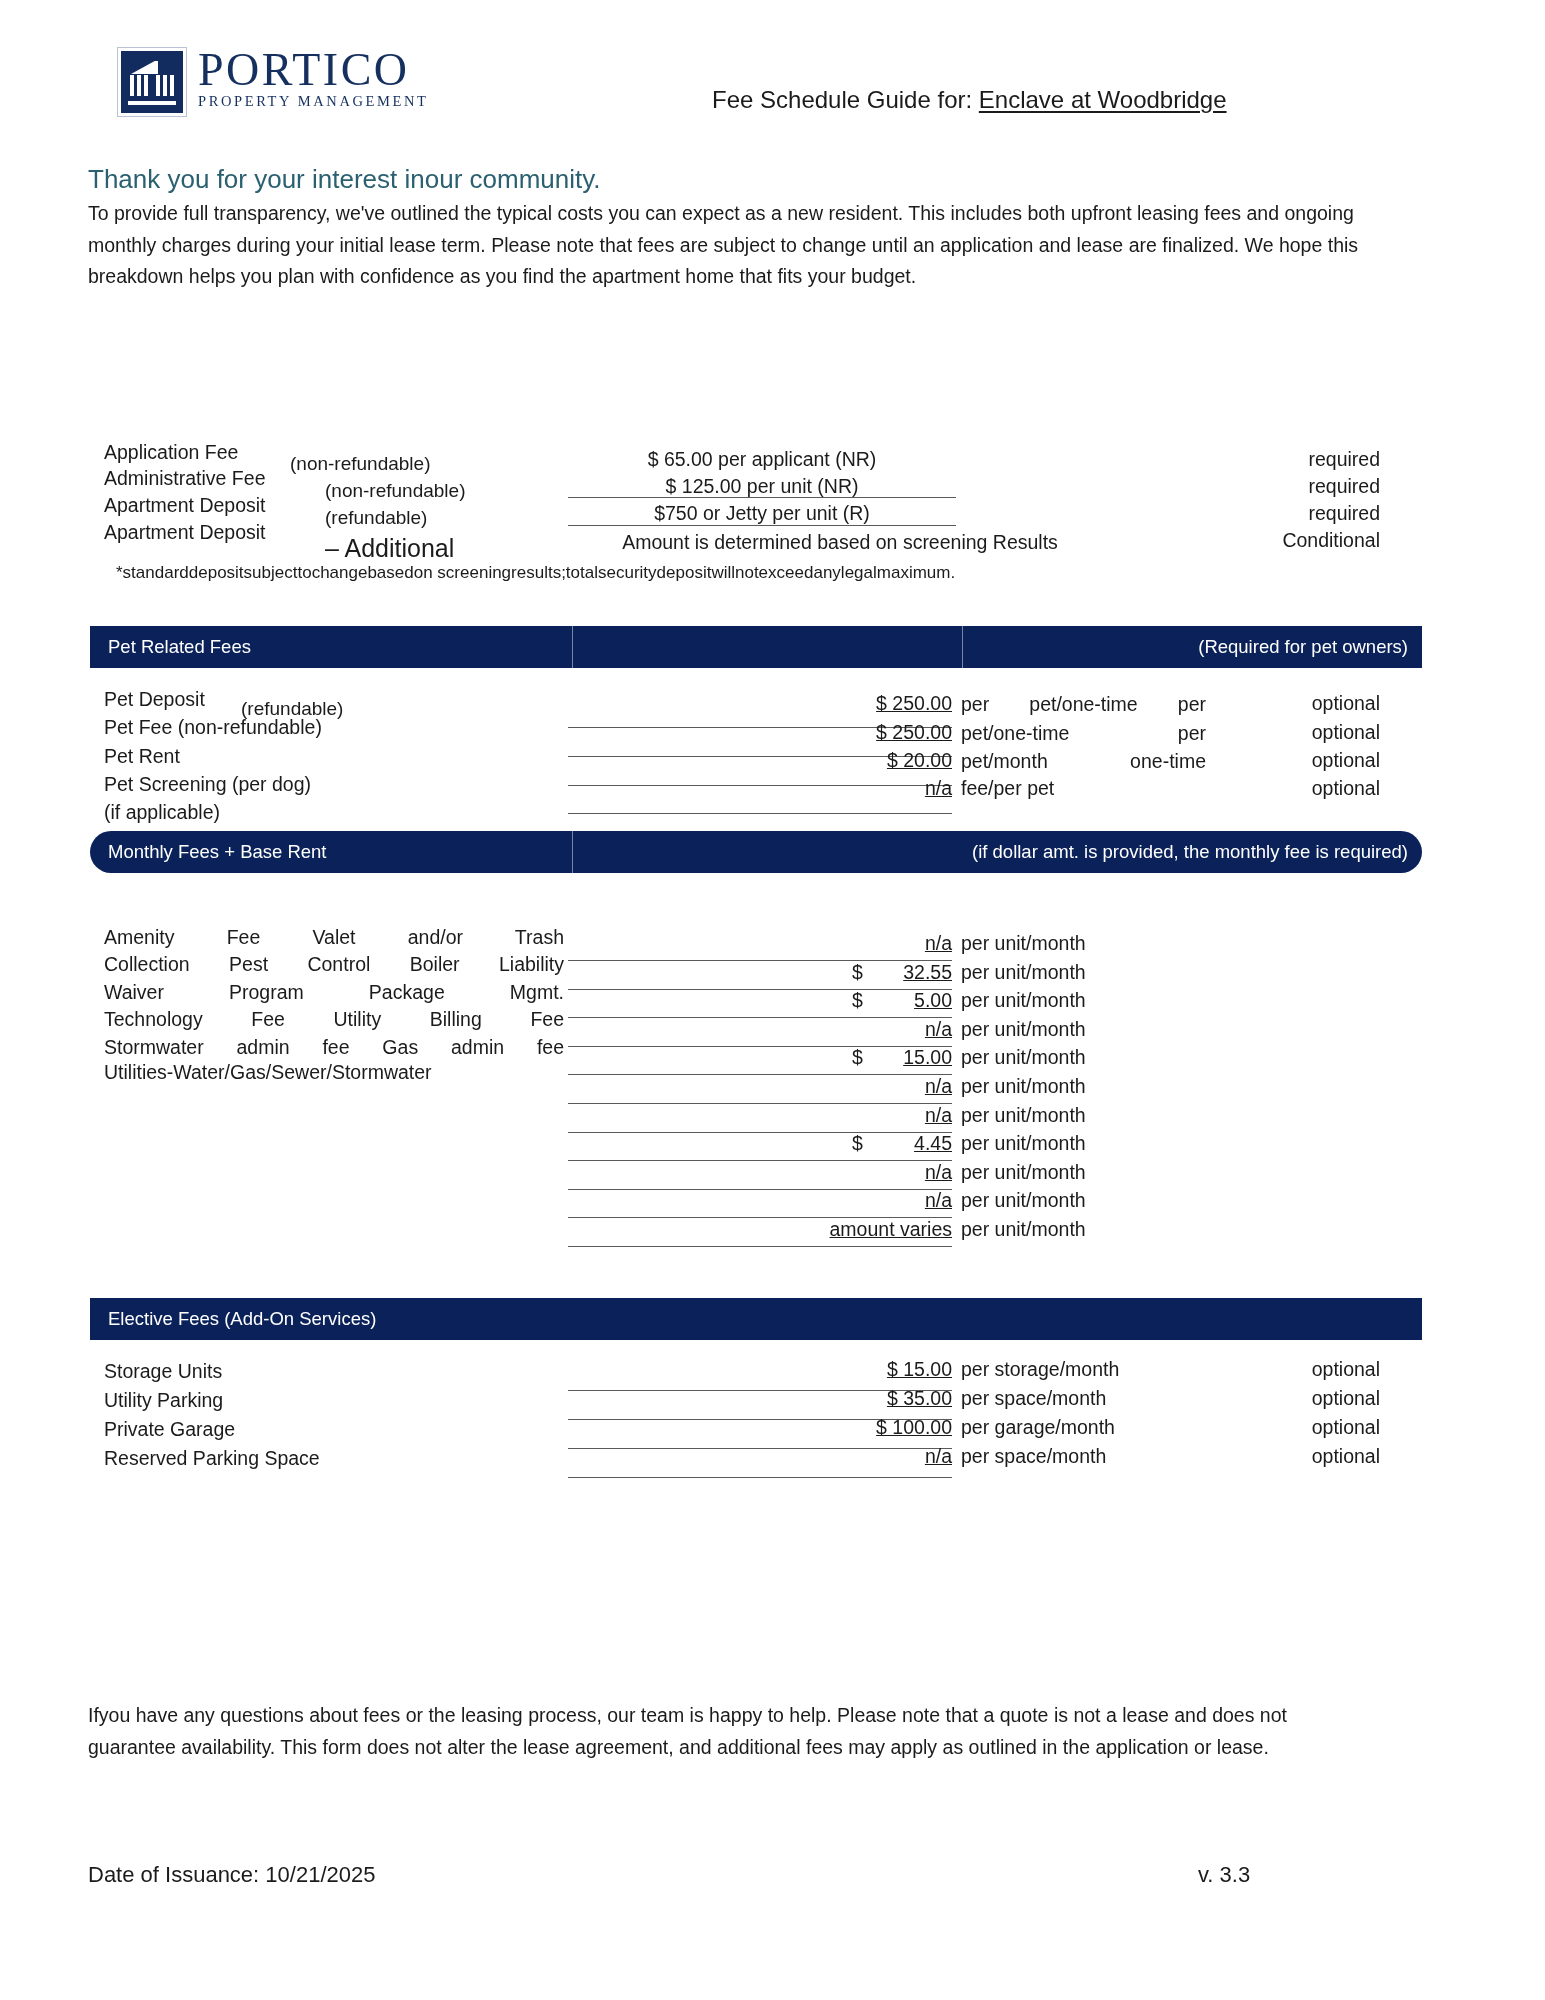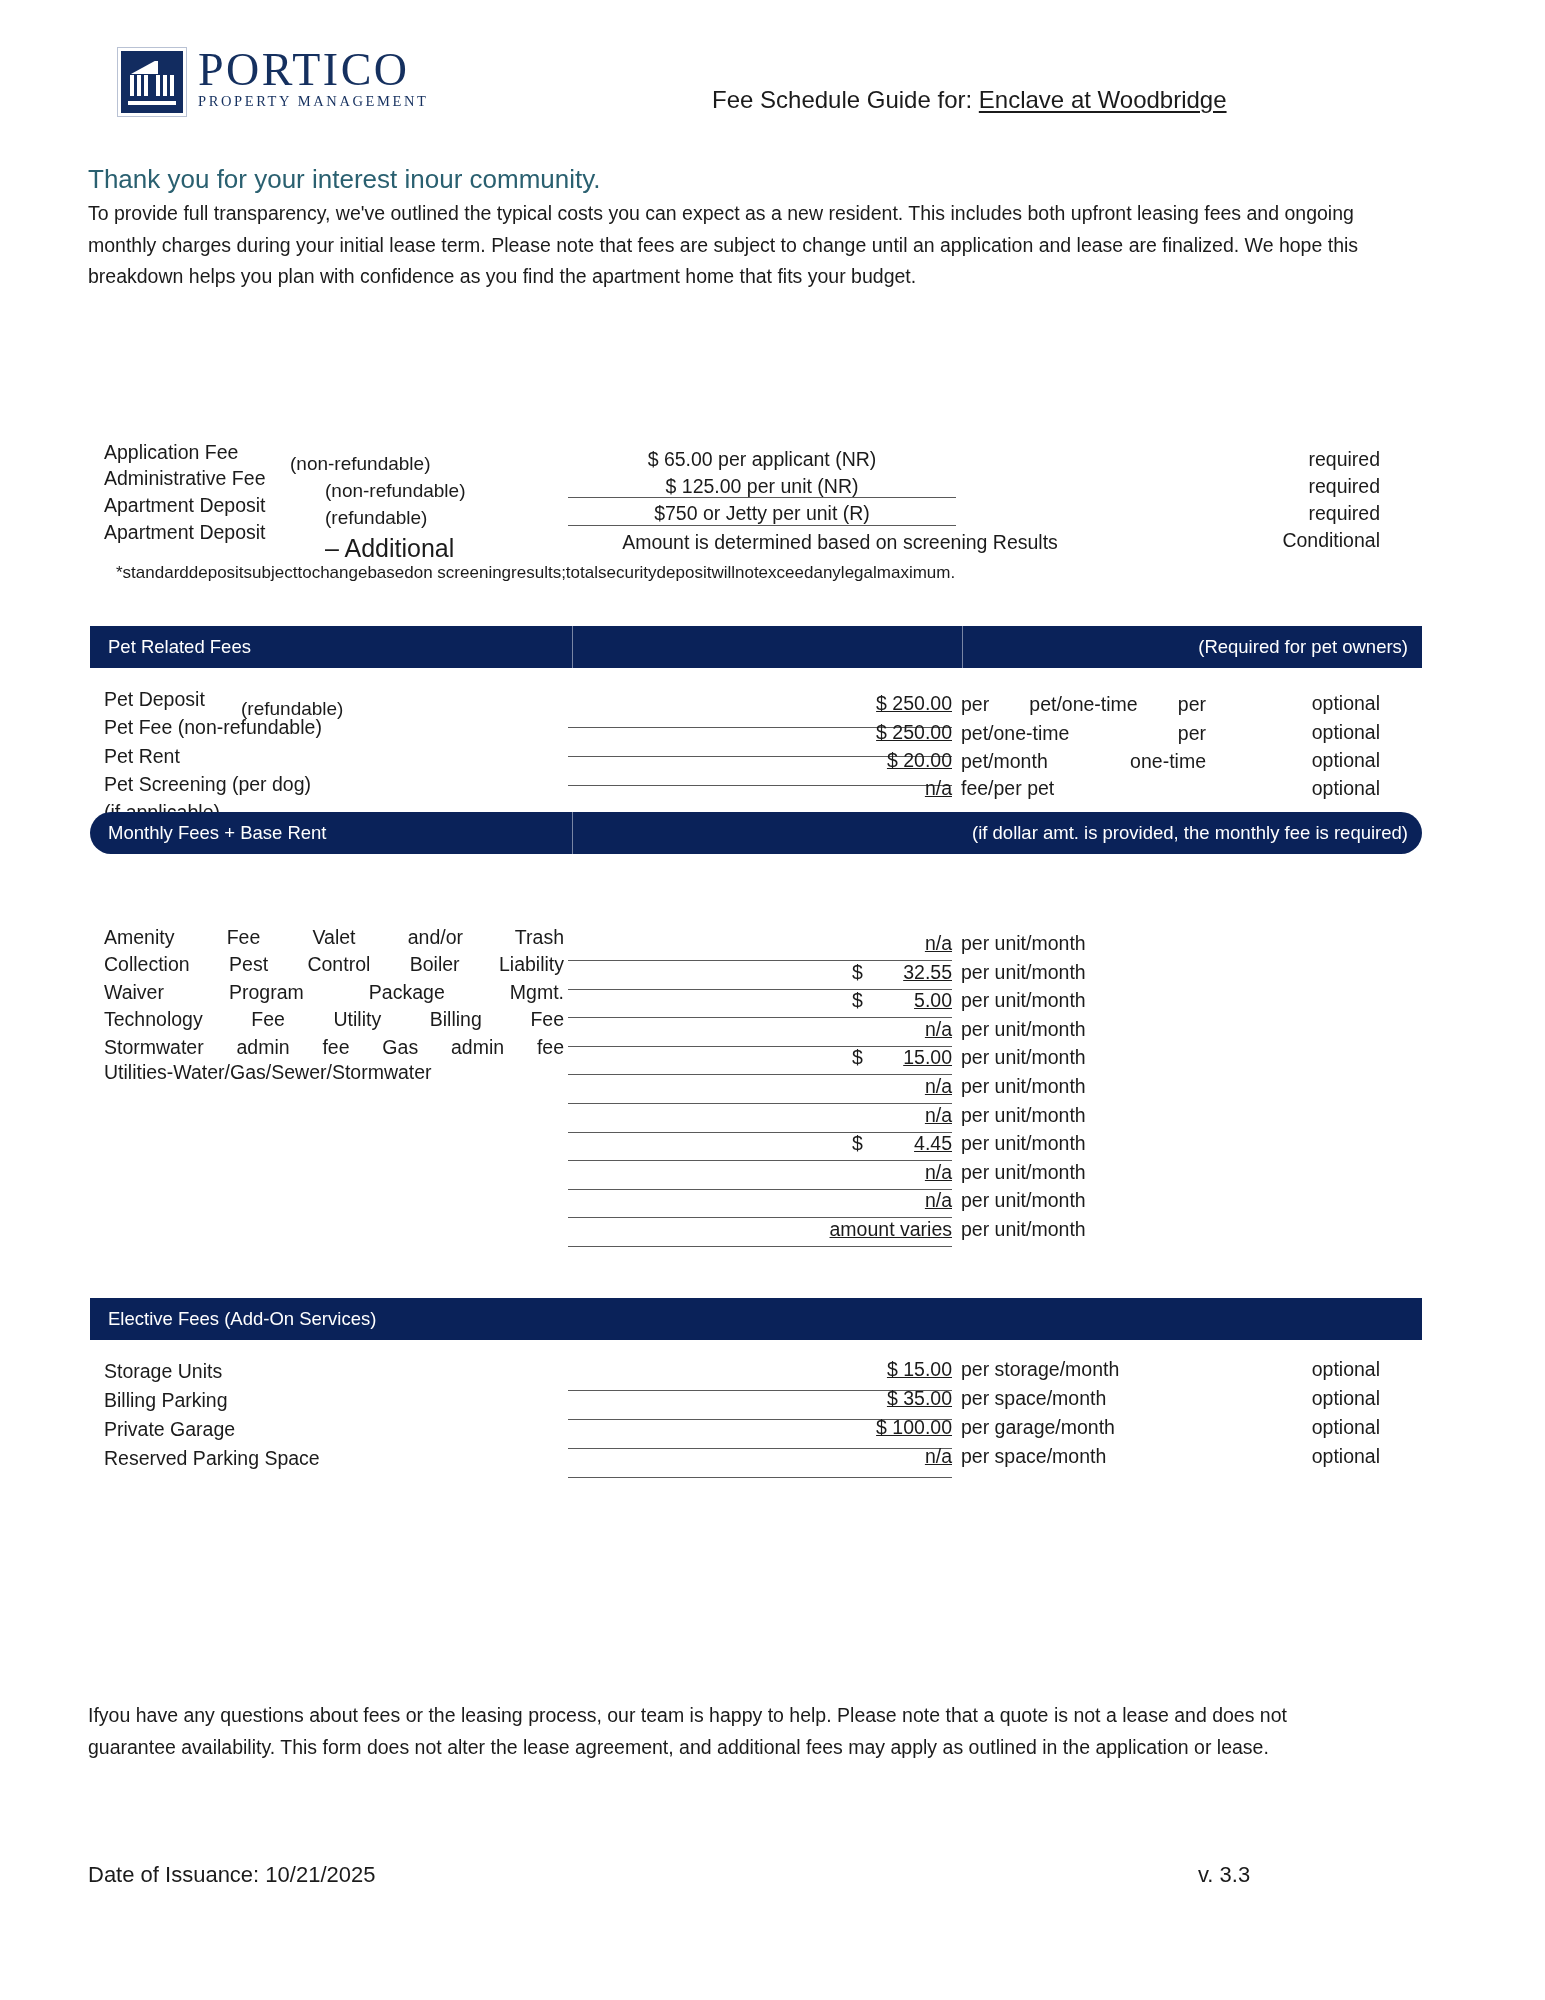--- a/index.html
+++ b/index.html
@@ -333,21 +333,21 @@
     <div class="just" style="left:961px; top:721px; width:245px;">pet/one-time per</div>
     <div class="just" style="left:961px; top:749px; width:245px;">pet/month one-time</div>
     <div class="unit" style="left:961px; top:777px;">fee/per pet</div>
 
     <div class="req" style="left:1110px; top:692px; width:270px;">optional</div>
     <div class="req" style="left:1110px; top:721px; width:270px;">optional</div>
     <div class="req" style="left:1110px; top:749px; width:270px;">optional</div>
     <div class="req" style="left:1110px; top:777px; width:270px;">optional</div>
   </div>
 
-  <div class="bar" style="top:812px;border-radius:21px;">
+  <div class="bar" style="top:831px;border-radius:21px;">
     <span class="bar-left">Monthly Fees + Base Rent</span>
     <span class="vdiv d1"></span>
     <span class="bar-right">(if dollar amt. is provided, the monthly fee is required)</span>
   </div>
 
   <div class="rowset">
 
     <div class="just" style="left:104px; top:924px; width:460px; line-height:1.355;">Amenity Fee Valet and/or Trash</div>
     <div class="just" style="left:104px; top:951px; width:460px; line-height:1.355;">Collection Pest Control Boiler Liability</div>
     <div class="just" style="left:104px; top:979px; width:460px; line-height:1.355;">Waiver Program Package Mgmt.</div>
@@ -401,21 +401,21 @@
     <span class="bar-right"></span>
   </div>
 
   <div class="rowset">
     <div class="rline" style="left:568px; top:1390px; width:384px;"></div>
     <div class="rline" style="left:568px; top:1419px; width:384px;"></div>
     <div class="rline" style="left:568px; top:1448px; width:384px;"></div>
     <div class="rline" style="left:568px; top:1477px; width:384px;"></div>
 
     <div class="lbl" style="left:104px; top:1360px;">Storage Units</div>
-    <div class="lbl" style="left:104px; top:1389px;">Billing Parking</div>
+    <div class="lbl" style="left:104px; top:1389px;">Utility Parking</div>
     <div class="lbl" style="left:104px; top:1418px;">Private Garage</div>
     <div class="lbl" style="left:104px; top:1447px;">Reserved Parking Space</div>
 
     <div class="amt" style="left:568px; top:1358px; width:384px;">$ 15.00</div>
     <div class="amt" style="left:568px; top:1387px; width:384px;">$ 35.00</div>
     <div class="amt" style="left:568px; top:1416px; width:384px;">$ 100.00</div>
     <div class="amt" style="left:568px; top:1445px; width:384px;">n/a</div>
 
     <div class="unit" style="left:961px; top:1358px;">per storage/month</div>
     <div class="unit" style="left:961px; top:1387px;">per space/month</div>

